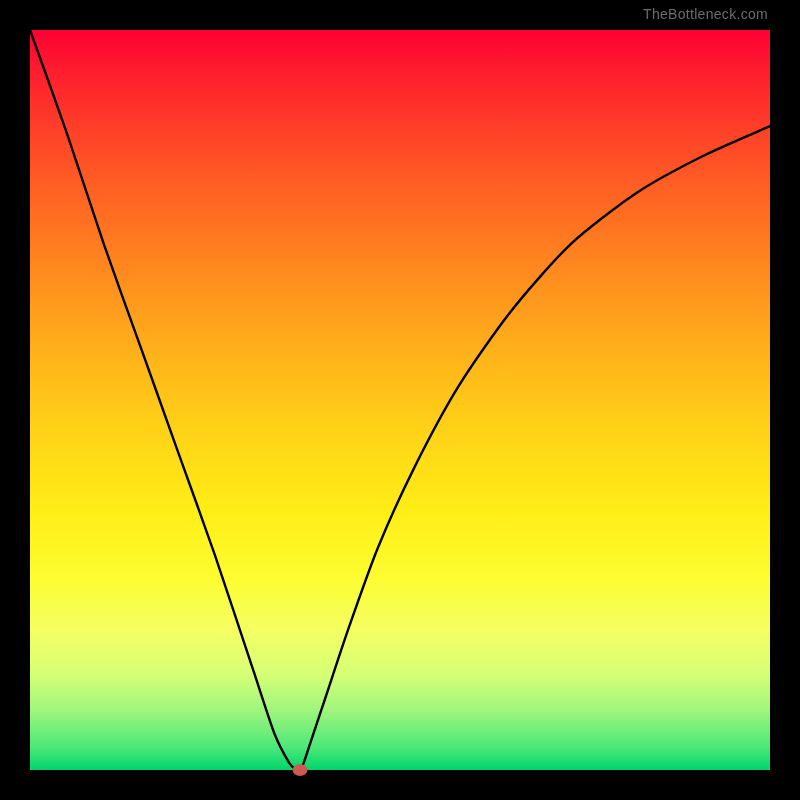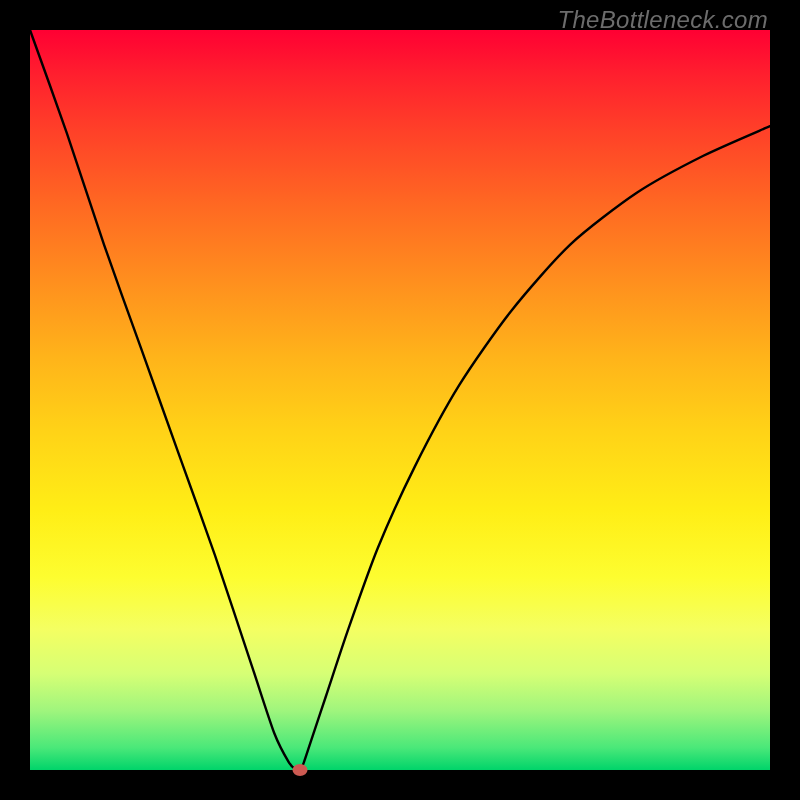--- a/index.html
+++ b/index.html
@@ -39,26 +39,25 @@
       #d6ff75 87%,
       #9ff57d 92%,
       #4ae879 97%,
       #00d46a 100%
     );
   }
   .watermark {
     position: absolute;
     top: 6px;
     right: 32px;
-    font-size: 24px;
+    font-size: 14px;
     font-weight: 500;
     color: #6c6c6c;
     letter-spacing: 0.3px;
     user-select: none;
-    font-style: italic;
   }
   svg.curve {
     position: absolute;
     left: 0;
     top: 0;
     width: 740px;
     height: 740px;
     overflow: visible;
   }
   .marker {

